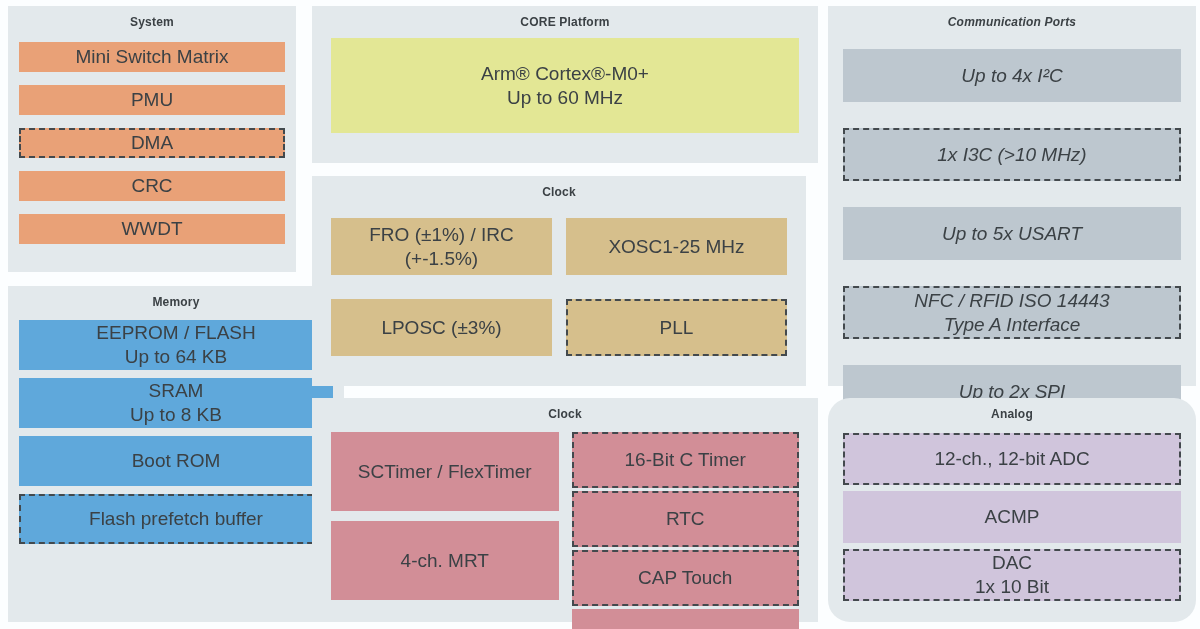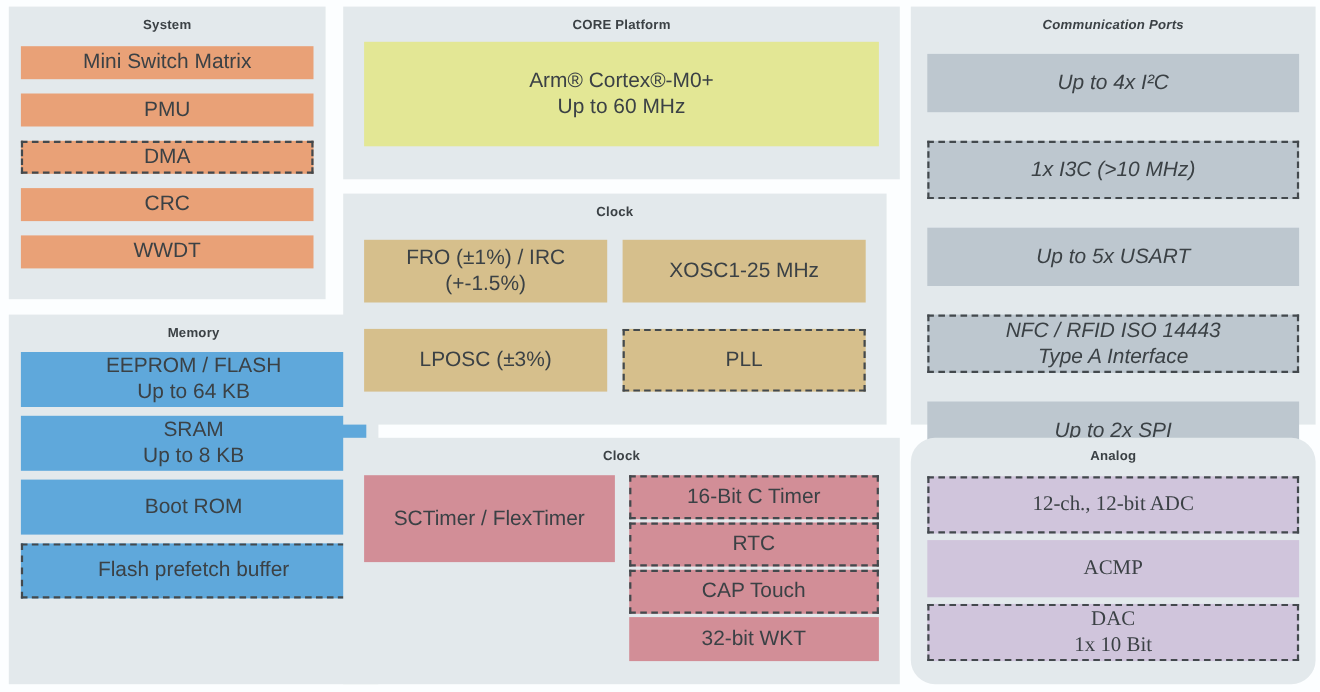--- a/index.html
+++ b/index.html
@@ -56,26 +56,26 @@
   .p-core .block { height:95px; background: var(--core-block); }
 
   .p-clock .body { display:grid; grid-template-columns:1fr 1fr; gap:24px 14px; padding:16px 19px 0; }
   .p-clock .block { height:57px; background: var(--clock-block); text-align: center; }
 
   .p-timers .body { display:flex; gap:13px; padding:8px 19px 0; }
   .p-timers .t-col { flex:1; display:flex; flex-direction:column; }
   .p-timers .t-left { gap:10px; }
   .p-timers .t-left .block { height:79px; background: var(--timer-block); }
   .p-timers .t-right { gap:3px; }
-  .p-timers .t-right .block { height:40px; background: var(--timer-block); }
+  .p-timers .t-right .block { height:56px; background: var(--timer-block); }
 
   .p-comm .body { display:flex; flex-direction:column; gap:26px; padding:17px 15px 0; }
   .p-comm .block { height:53px; background: var(--comm-block); }
 
-  .p-analog .body { display:flex; flex-direction:column; gap:6px; padding:9px 15px 0;font-family:Liberation Serif, serif; }
+  .p-analog .body { display:flex; flex-direction:column; gap:6px; padding:9px 15px 0; }
   .p-analog .block { height:52px; background: var(--analog-block); }
 </style>
 </head>
 <body>
 
 <div class="panel p-system">
   <div class="panel-title">System</div>
   <div class="body">
     <div class="block">Mini Switch Matrix</div>
     <div class="block">PMU</div>
@@ -113,20 +113,21 @@
     <div class="block">LPOSC (±3%)</div>
     <div class="block dashed">PLL</div>
   </div>
 </div>
 
 <div class="panel p-timers">
   <div class="panel-title">Clock</div>
   <div class="body">
     <div class="t-col t-left">
       <div class="block">SCTimer / FlexTimer</div>
+      <div class="block">4-ch. MRT</div>
     </div>
     <div class="t-col t-right">
       <div class="block dashed">16-Bit C Timer</div>
       <div class="block dashed">RTC</div>
       <div class="block dashed">CAP Touch</div>
       <div class="block">32-bit WKT</div>
     </div>
   </div>
 </div>
 

